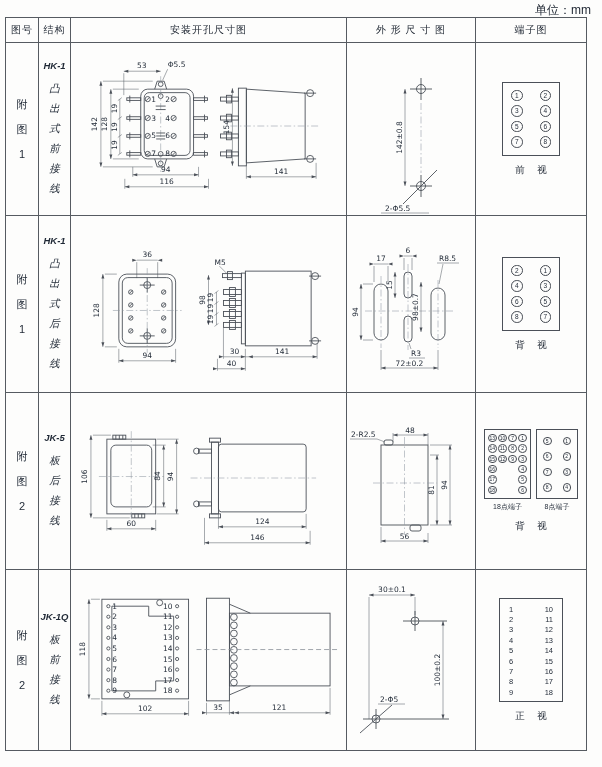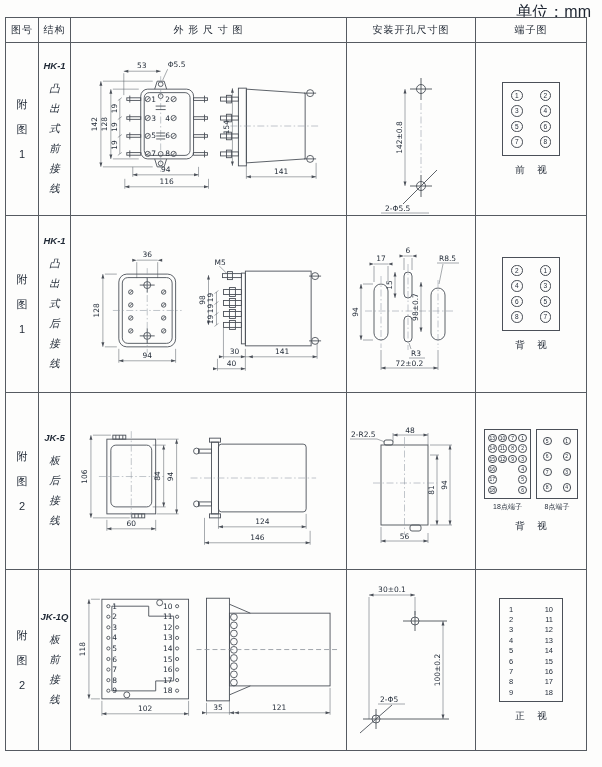--- a/index.html
+++ b/index.html
@@ -1,18 +1,18 @@
 <!DOCTYPE html>
 <html><head>
 <meta charset="utf-8">
 <style>
   html,body{margin:0;padding:0;}
   body{width:602px;height:767px;background:#fdfdfc;font-family:"Liberation Sans","DejaVu Sans",sans-serif;color:#1f2835;}
   .sheet{position:relative;width:602px;height:767px;overflow:hidden;}
-  .unit{position:absolute;top:2px;right:11px;font-size:16px;color:#1c2430;margin-left:40px;}
+  .unit{position:absolute;top:2px;right:11px;font-size:12px;color:#1c2430;margin-left:40px;}
   .tbl{position:absolute;left:5px;top:17px;display:grid;
        grid-template-columns:33px 32px 276px 129px 110px;
        grid-template-rows:25px 173px 177px 177px 180px;
        border:1.4px solid #565b61;background:#fdfdfc;}
   .cell{border-right:1px solid #565b61;border-bottom:1px solid #565b61;display:flex;align-items:center;justify-content:center;overflow:hidden;}
   .cell:nth-child(5n){border-right:none;}
   .cell:nth-child(n+21){border-bottom:none;}
   .hd{font-size:10px;font-weight:400;letter-spacing:1px;color:#1c2430;}
   .figcell .v-chars{font-size:11px;line-height:25px;white-space:pre-line;text-align:center;}
   .structcell{flex-direction:column;font-style:italic;}
@@ -47,22 +47,22 @@
 </head>
 <body>
 
 <div class="sheet">
   <div class="unit">单位：mm</div>
 
   <div class="tbl">
 
     <div class="cell hd">图号</div>
     <div class="cell hd">结构</div>
+    <div class="cell hd">安装开孔尺寸图</div>
     <div class="cell hd">外 形 尺 寸 图</div>
-    <div class="cell hd">安装开孔尺寸图</div>
     <div class="cell hd">端子图</div>
 
     <div class="cell figcell">
       <div class="v-chars">附
 图
 1</div>
     </div>
     <div class="cell structcell">
       <div class="model">HK-1</div>
       <div class="v-chars s">凸

